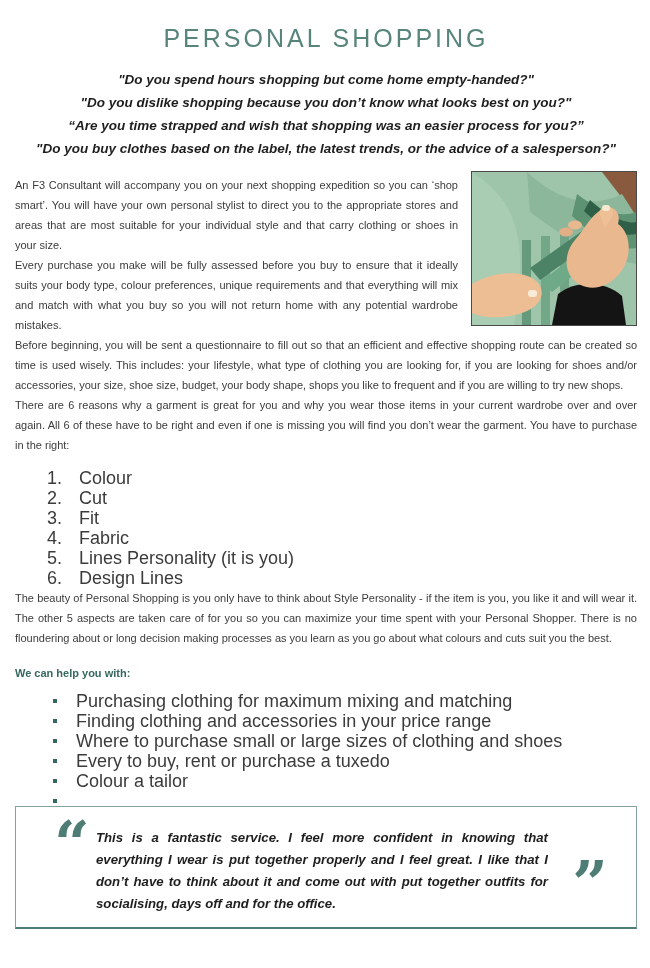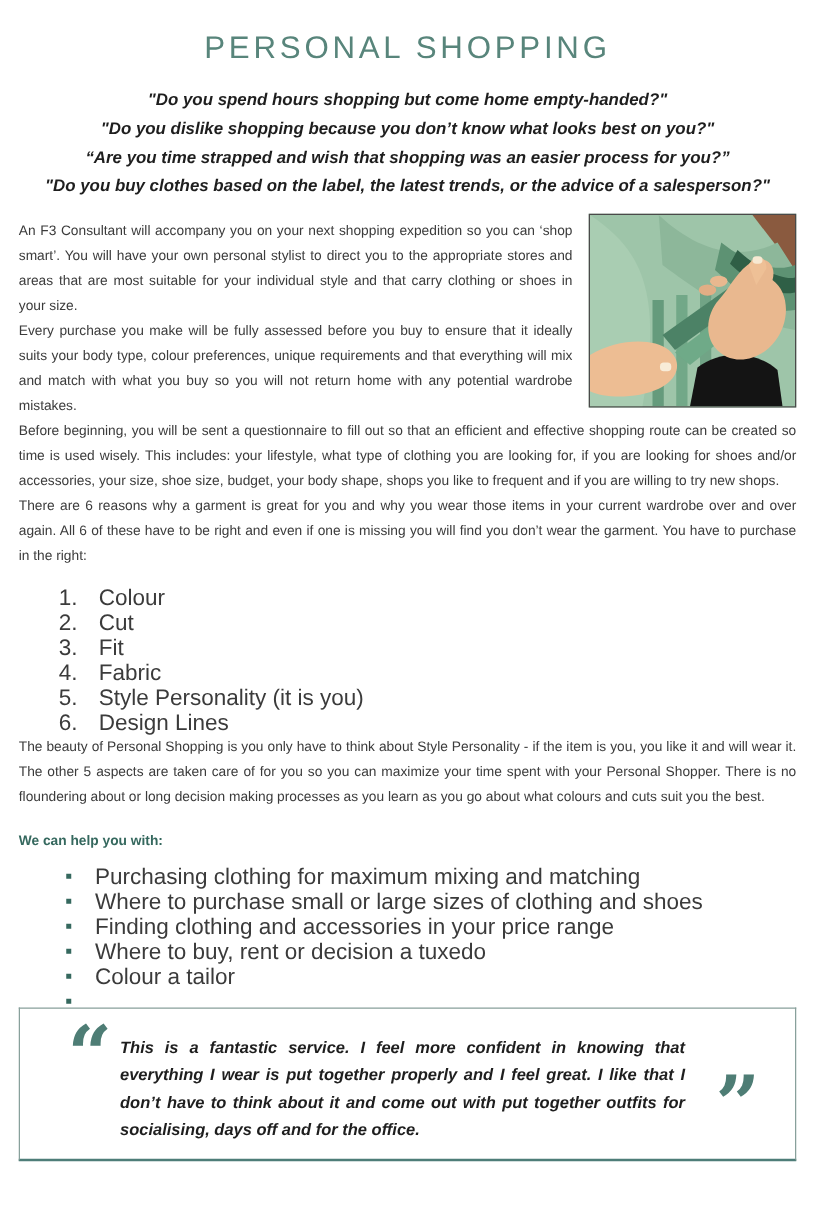--- a/index.html
+++ b/index.html
@@ -93,33 +93,33 @@
 
   <p class="body-par mt16">Before beginning, you will be sent a questionnaire to fill out so that an efficient and effective shopping route can be created so time is used wisely.  This includes: your lifestyle, what type of clothing you are looking for, if you are looking for shoes and/or accessories, your size, shoe size, budget, your body shape, shops you like to frequent and if you are willing to try new shops.</p>
 
   <p class="body-par mt16">There are 6 reasons why a garment is great for you and why you wear those items in your current wardrobe over and over again.  All 6 of these have to be right and even if one is missing you will find you don’t wear the garment.  You have to purchase in the right:</p>
 
   <ol class="reasons">
     <li>Colour</li>
     <li>Cut</li>
     <li>Fit</li>
     <li>Fabric</li>
-    <li>Style Personality (it is you)</li>
+    <li>Lines Personality (it is you)</li>
     <li>Design Lines</li>
   </ol>
 
   <p class="body-par mt14">The beauty of Personal Shopping is you only have to think about Style Personality - if the item is you, you like it and will wear it.  The other 5 aspects are taken care of for you so you can maximize your time spent with your Personal Shopper.  There is no floundering about or long decision making processes as you learn as you go about what colours and cuts suit you the best.</p>
 
   <div class="help-heading">We can help you with:</div>
 
   <ul class="help">
     <li><span class="sq"></span><span>Purchasing clothing for maximum mixing and matching</span></li>
+    <li><span class="sq"></span><span>Finding clothing and accessories in your price range</span></li>
     <li><span class="sq"></span><span>Where to purchase small or large sizes of clothing and shoes</span></li>
-    <li><span class="sq"></span><span>Finding clothing and accessories in your price range</span></li>
-    <li><span class="sq"></span><span>Where to buy, rent or decision a tuxedo</span></li>
+    <li><span class="sq"></span><span>Every to buy, rent or purchase a tuxedo</span></li>
     <li><span class="sq"></span><span>Colour a tailor</span></li>
     <li><span class="sq"></span></li>
   </ul>
 
   <div class="testimonial">
     <span class="qmark q-open">“</span>
     <p class="t-text">This is a fantastic service.  I feel more confident in knowing that everything I wear is put together properly and I feel great.  I like that I don’t have to think about it and come out with put together outfits for socialising, days off and for the office.</p>
     <span class="qmark q-close">”</span>
 
   </div>

